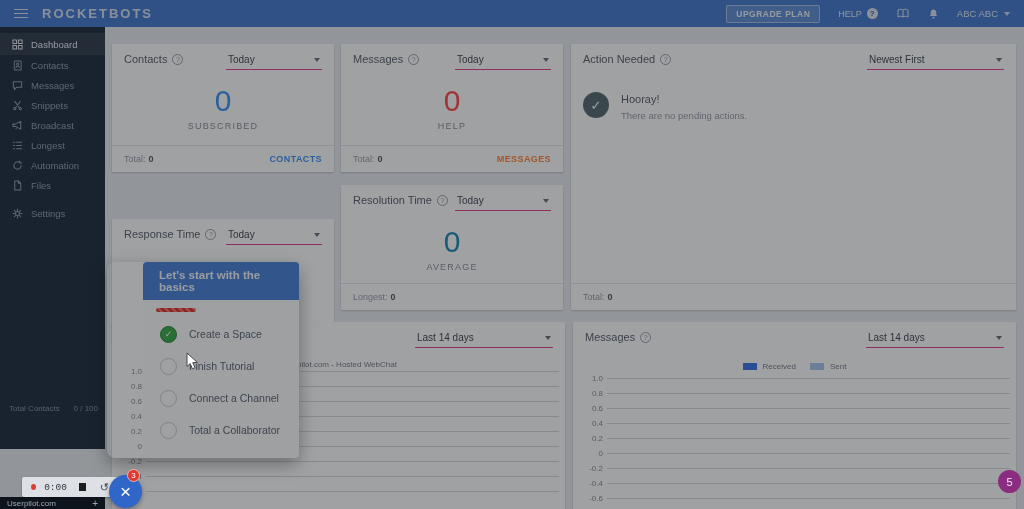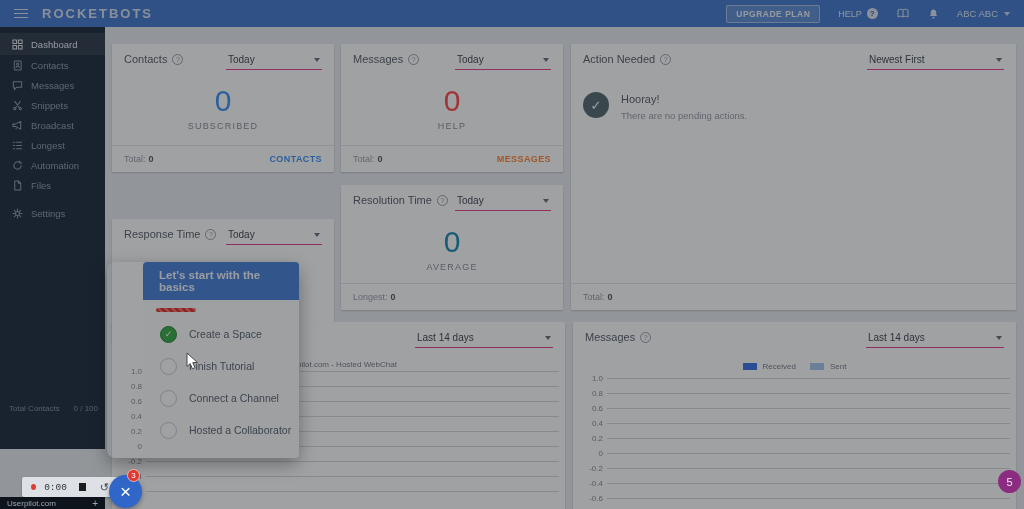--- a/index.html
+++ b/index.html
@@ -415,21 +415,21 @@
       <div class="cl-item">
         <span class="cl-circle"></span>
         <span class="cl-label">Finish Tutorial</span>
       </div>
       <div class="cl-item">
         <span class="cl-circle"></span>
         <span class="cl-label">Connect a Channel</span>
       </div>
       <div class="cl-item">
         <span class="cl-circle"></span>
-        <span class="cl-label">Hosted a Collaborator</span>
+        <span class="cl-label">Total a Collaborator</span>
       </div>
     </div>
   </div>
 
   <div class="dim-overlay"></div>
 
   <div class="recorder">
     <span class="rec-dot"></span>
     <span class="rec-time">0:00</span>
     <span class="rec-stop"></span>

